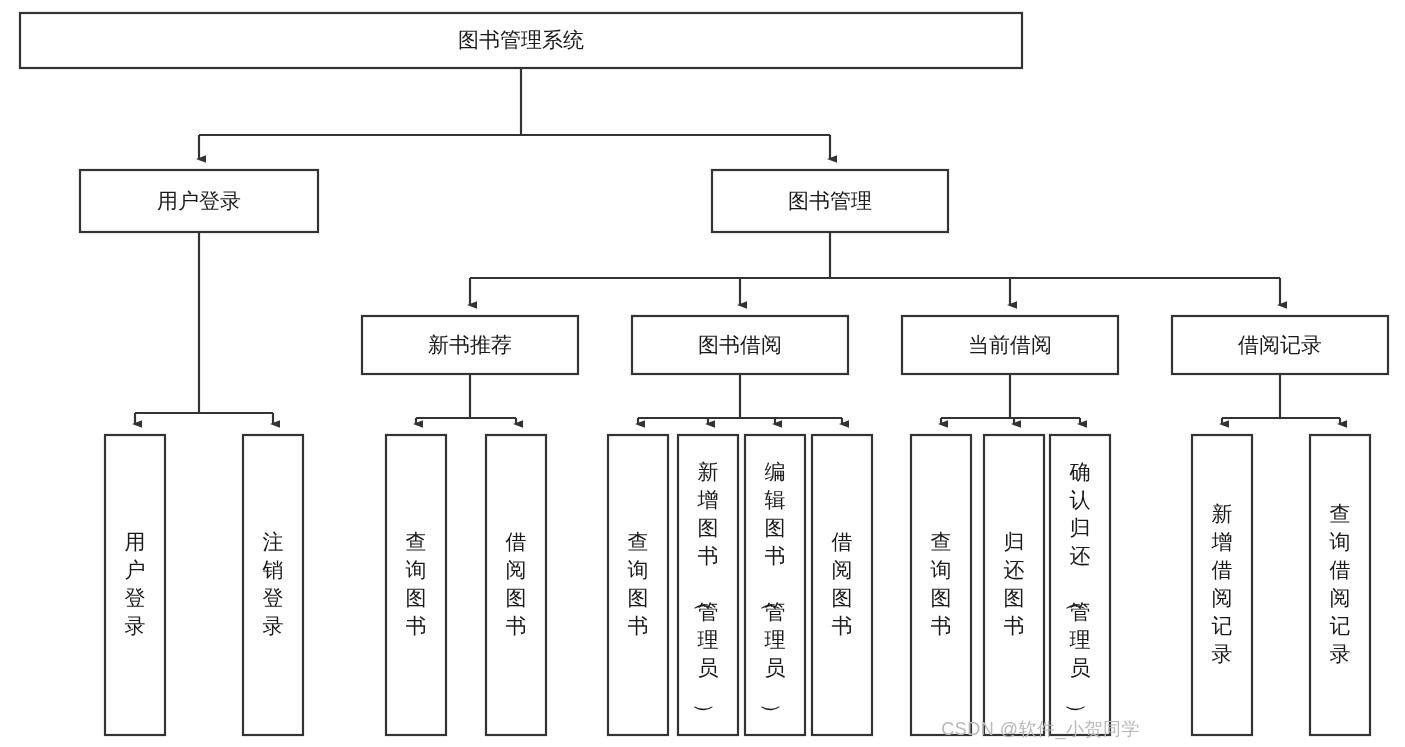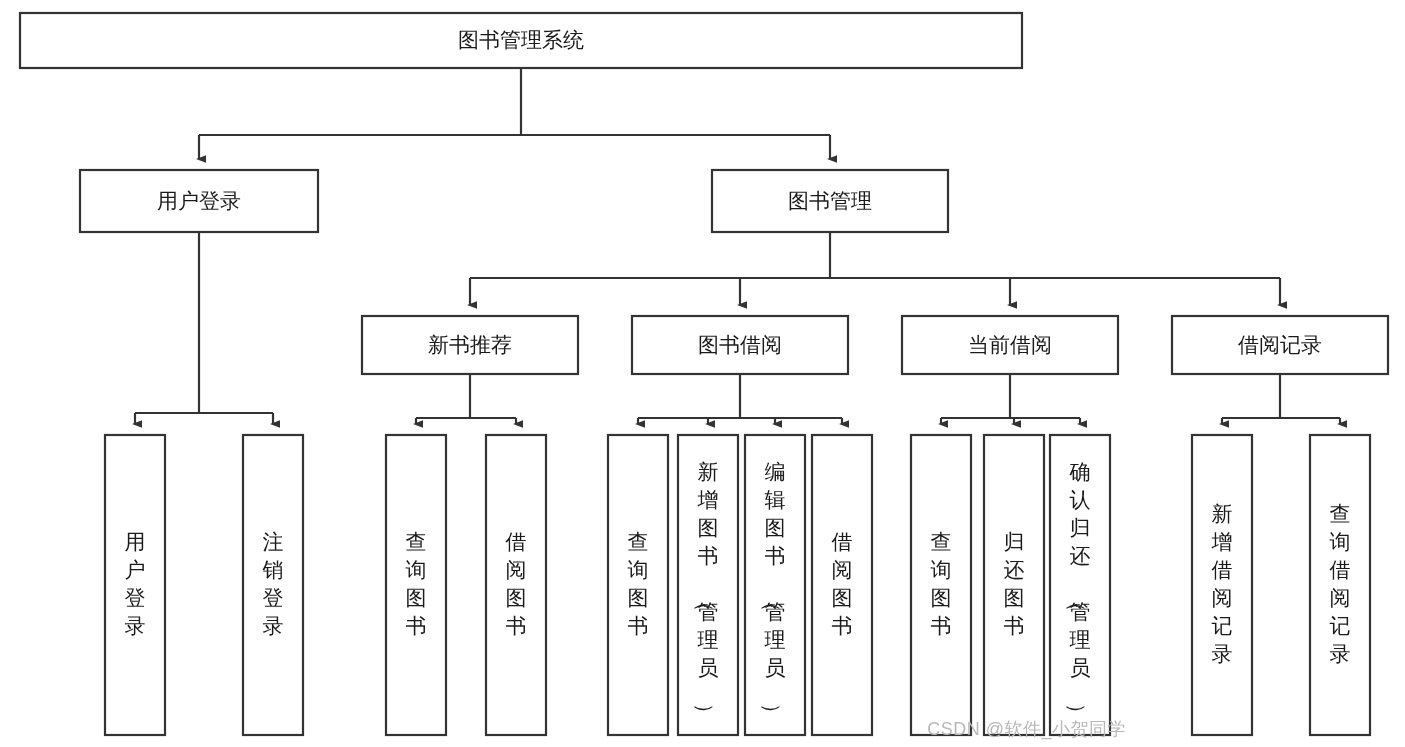--- a/index.html
+++ b/index.html
@@ -11,20 +11,21 @@
     width: 1405px;
     height: 747px;
     font-family: "Liberation Sans", "DejaVu Sans", sans-serif;
     overflow: hidden;
     position: relative;
   }
   #diagram-root {
     position: relative;
     width: 1136px;
     height: 747px;
+    padding-left: 22px;
   }
   svg.diagram {
     position: absolute;
     left: 0;
     top: 0;
     width: 1405px;
     height: 747px;
   }
   .node-box {
     fill: #ffffff;
@@ -48,21 +49,21 @@
     dominant-baseline: middle;
   }
   .leaf-label {
     font-family: "Liberation Sans", "DejaVu Sans", sans-serif;
     fill: #1a1a1a;
     font-size: 21px;
     text-anchor: middle;
   }
   .watermark {
     position: absolute;
-    right: 10px;
+    right: 18px;
     bottom: 6px;
     font-family: "Liberation Sans", "DejaVu Sans", sans-serif;
     font-size: 18px;
     color: #b8b8b8;
     letter-spacing: 0.5px;
     white-space: nowrap;
     user-select: none;
   }
 </style>
 </head>

